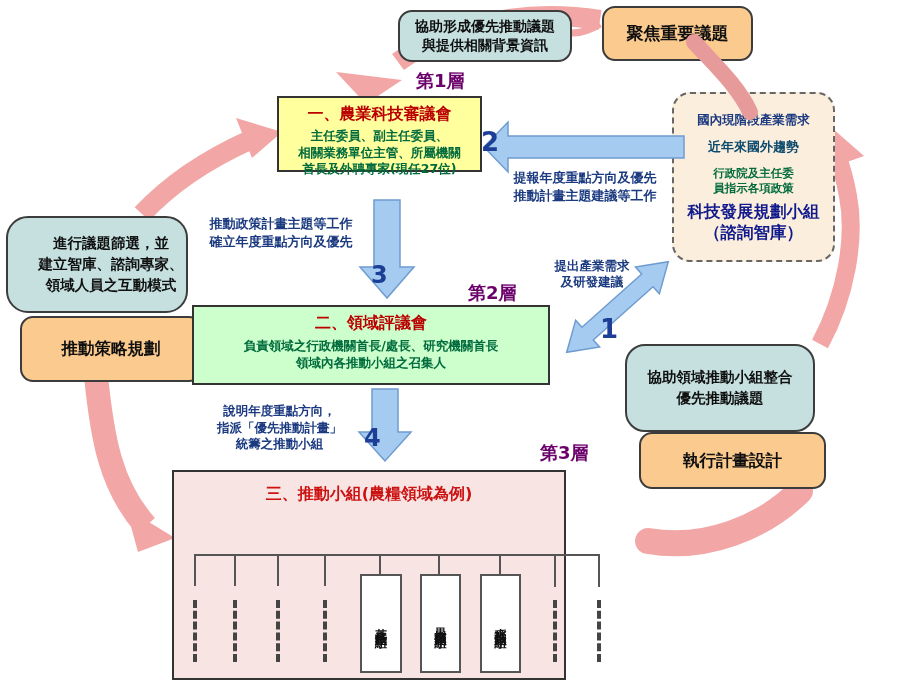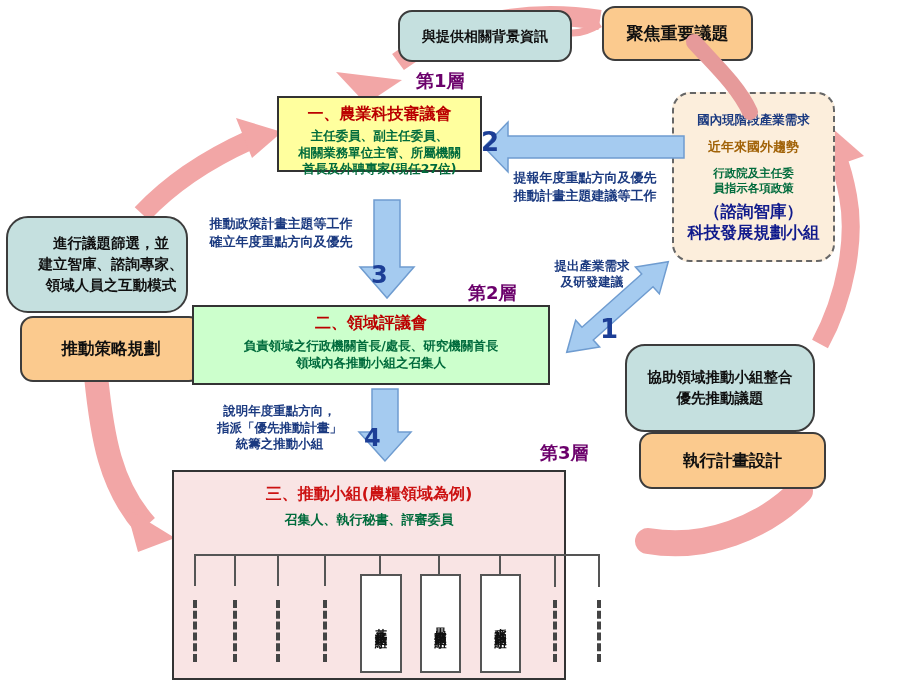--- a/index.html
+++ b/index.html
@@ -11,21 +11,21 @@
   .teal{background:#C5E0DF;border:2px solid #3c3c3c;border-radius:14px;color:#101010;}
   .orange{background:#FBCA8E;border:2px solid #3c3c3c;border-radius:13px;color:#101010;margin-left:14px;}
   .yellowbox{background:#FFFF9E;border:2px solid #333;}
   .greenbox{background:#CCFFCC;border:2px solid #333;}
   .dashedbox{background:#FCEEDC;border:2px dashed #666;border-radius:18px;}
   .pinkbox{background:#F9E4E4;border:2px solid #333;}
   .flex-center{display:flex;flex-direction:column;justify-content:center;align-items:center;}
   .title-red{color:#BB0000;}
   .body-green{color:#006B3C;}
   .navy{color:#1B3A80;}
-  .red-line{color:#a16207;}
+  .red-line{color:#0c4a6e;}
   .purple-label{position:absolute;color:#6B006B;font-size:18px;z-index:3;}
   .free-text{position:absolute;z-index:3;text-align:center;color:#1B3A80;}
   .flow-num{position:absolute;z-index:3;color:#1C3E96;font-size:26px;}
   .stem{position:absolute;background:#555;width:2px;}
   .dotcol{position:absolute;width:0;border-left:4px dashed #444;height:62px;top:128px;}
   .hline{position:absolute;border-top:2px solid #555;height:0;}
   .subbox{position:absolute;background:#fff;border:2px solid #555;top:102px;height:95px;
           display:flex;align-items:center;justify-content:center;}
   .vtext{writing-mode:vertical-rl;text-orientation:upright;font-size:12px;color:#111;
          letter-spacing:2px;line-height:1;}
@@ -50,20 +50,21 @@
       <polygon points="126,508 138,552 175,538" fill="#F2A6A6"></polygon>
     </g>
     <g>
       <path d="M 820 344 C 846 296 856 238 848 196 C 842 164 836 150 824 138" stroke="#F2A6A6" stroke-width="18" fill="none"></path>
       <polygon points="796,180 864,156 816,114" fill="#F2A6A6"></polygon>
     </g>
     <path d="M 648 541 C 706 551 764 527 800 491" stroke="#F2A6A6" stroke-width="26" fill="none" stroke-linecap="round"></path>
   </svg>
 
   <div class="box teal flex-center" style="left:398px;top:10px;width:174px;height:52px;font-size:14px;line-height:19px;">
+    <div>協助形成優先推動議題</div>
     <div>與提供相關背景資訊</div>
   </div>
   <div class="box orange flex-center" style="left:588px;top:6px;width:151px;height:55px;font-size:17px;">
     <div>聚焦重要議題</div>
   </div>
 
   <div class="purple-label" style="left:416px;top:69px;">第1層</div>
   <div class="purple-label" style="left:468px;top:281px;">第2層</div>
   <div class="purple-label" style="left:540px;top:441px;">第3層</div>
 
@@ -77,22 +78,22 @@
   </div>
 
   <div class="box dashedbox" style="left:672px;top:92px;width:163px;height:170px;padding-top:18px;">
     <div class="navy" style="font-size:12.5px;">國內現階段產業需求</div>
     <div class="red-line" style="font-size:13px;margin-top:9px;">近年來國外趨勢</div>
     <div class="body-green" style="font-size:11.5px;line-height:15px;margin-top:10px;">
       <div>行政院及主任委</div>
       <div>員指示各項政策</div>
     </div>
     <div class="navy" style="font-size:16.5px;line-height:21px;margin-top:5px;color:#101A8C;">
+      <div>科技發展規劃小組</div>
       <div>（諮詢智庫）</div>
-      <div>科技發展規劃小組</div>
     </div>
   </div>
 
   <div class="box teal flex-center" style="left:6px;top:216px;width:182px;height:97px;font-size:14.5px;line-height:21px;border-radius:22px;padding-left:28px;">
     <div>進行議題篩選，並</div>
     <div>建立智庫、諮詢專家、</div>
     <div>領域人員之互動模式</div>
   </div>
   <div class="box orange flex-center" style="left:6px;top:316px;width:182px;height:66px;font-size:16.5px;">
     <div>推動策略規劃</div>
@@ -109,21 +110,20 @@
   <div class="box teal flex-center" style="left:625px;top:344px;width:190px;height:88px;font-size:14.5px;line-height:21px;border-radius:20px;">
     <div>協助領域推動小組整合</div>
     <div>優先推動議題</div>
   </div>
   <div class="box orange flex-center" style="left:625px;top:432px;width:187px;height:57px;font-size:16.5px;">
     <div>執行計畫設計</div>
   </div>
 
   <div class="box pinkbox" style="left:172px;top:470px;width:394px;height:210px;padding-top:12px;">
     <div class="title-red" style="font-size:16px;color:#CC1111;">三、推動小組(農糧領域為例)</div>
-    <div class="body-green" style="font-size:13px;margin-top:6px;">召集人、執行秘書、評審委員</div>
 
     <div class="hline" style="left:21px;top:82px;width:404px;"></div>
     <div class="stem" style="left:20px;top:82px;height:32px;"></div>
     <div class="stem" style="left:60px;top:82px;height:32px;"></div>
     <div class="stem" style="left:103px;top:82px;height:32px;"></div>
     <div class="stem" style="left:150px;top:82px;height:32px;"></div>
     <div class="stem" style="left:205px;top:82px;height:21px;"></div>
     <div class="stem" style="left:264px;top:82px;height:21px;"></div>
     <div class="stem" style="left:325px;top:82px;height:21px;"></div>
     <div class="stem" style="left:380px;top:82px;height:33px;"></div>

